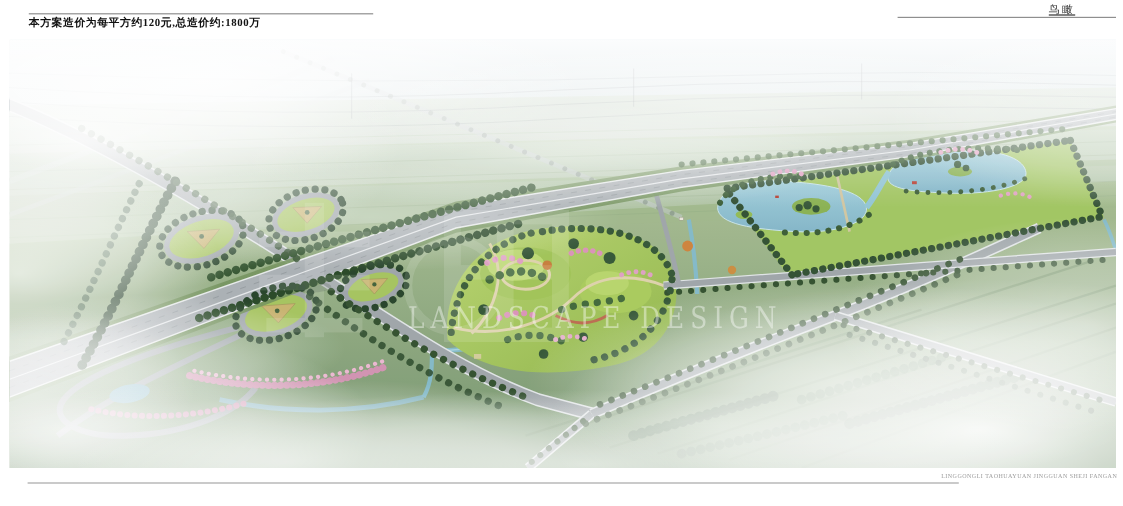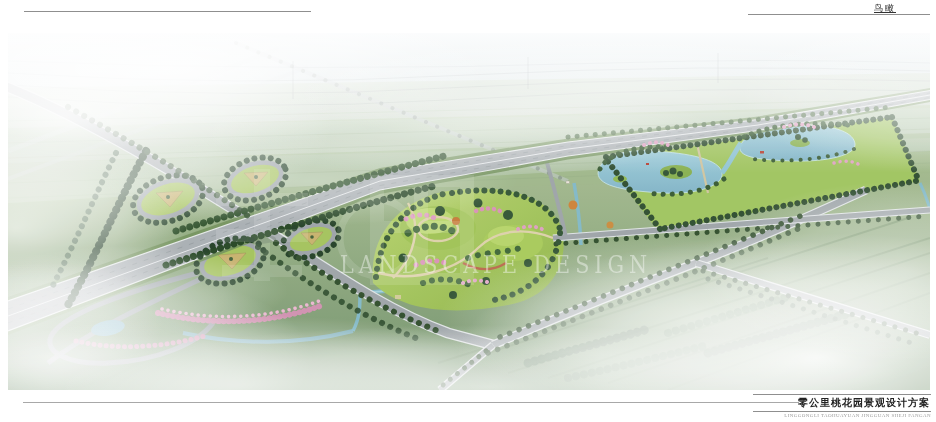--- a/index.html
+++ b/index.html
@@ -24,20 +24,21 @@
   
   .t{fill:none;stroke-linecap:round;}
   text.wm{font-family:"DejaVu Serif","Liberation Serif",serif;}
 </style>
 </head>
 <body>
 
 <div class="sheet">
 
   <div class="rule rule-tl"></div>
+  <div class="cost-note">本方案造价为每平方约120元,总造价约:1800万</div>
   <div class="view-label">鸟瞰</div>
   <div class="rule rule-tr"></div>
 
   <div class="render">
   <svg width="922" height="357" viewBox="0 0 922 357" xmlns="http://www.w3.org/2000/svg">
     <defs>
       <linearGradient id="sky" x1="0" y1="0" x2="0" y2="1">
         <stop offset="0" stop-color="#dde7ec"></stop>
             <stop offset="0.35" stop-color="#c9d6cf"></stop>
         <stop offset="0.7" stop-color="#a3b98f"></stop>
@@ -319,17 +320,16 @@
       <rect x="406" y="142" width="14" height="110"></rect>
       <rect x="362" y="188" width="104" height="12"></rect>
       <circle cx="370" cy="205" r="38" fill="none" stroke="#ffffff" stroke-width="7"></circle>
     </g>
     <text class="wm" x="332" y="240" textLength="312" lengthAdjust="spacingAndGlyphs" font-size="25" letter-spacing="6" fill="#ffffff" opacity="0.42">LANDSCAPE DESIGN</text>
   </svg>
   </div>
 
   <div class="rule rule-bottom"></div>
   <div class="title-block">
-    <div class="title-cn">零公里桃花园景观设计方案</div>
     <div class="title-py">LINGGONGLI TAOHUAYUAN JINGGUAN SHEJI FANGAN</div>
   </div>
 
 </div>
 
 </body></html>

